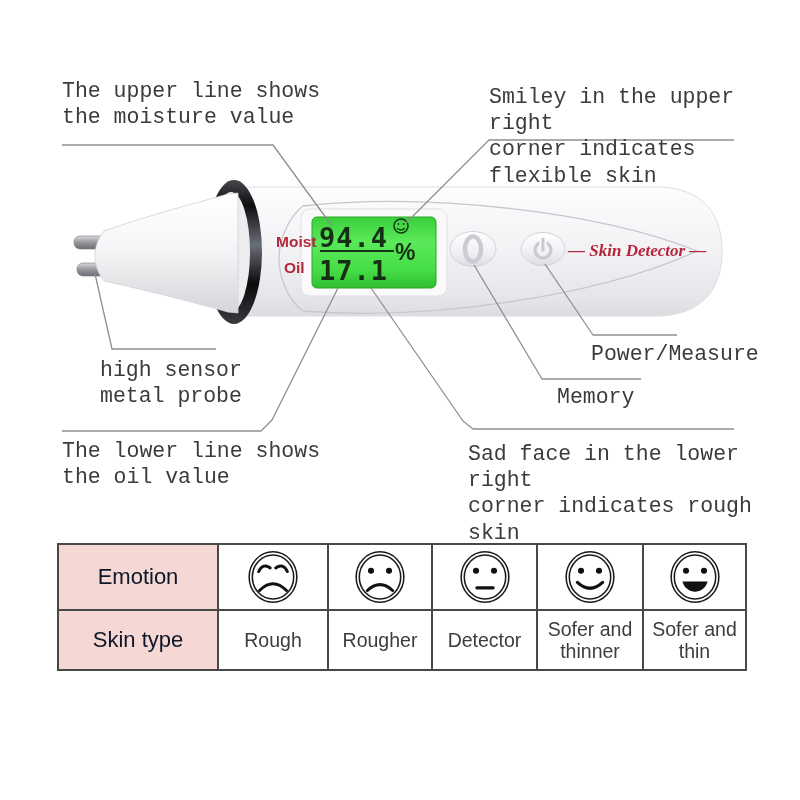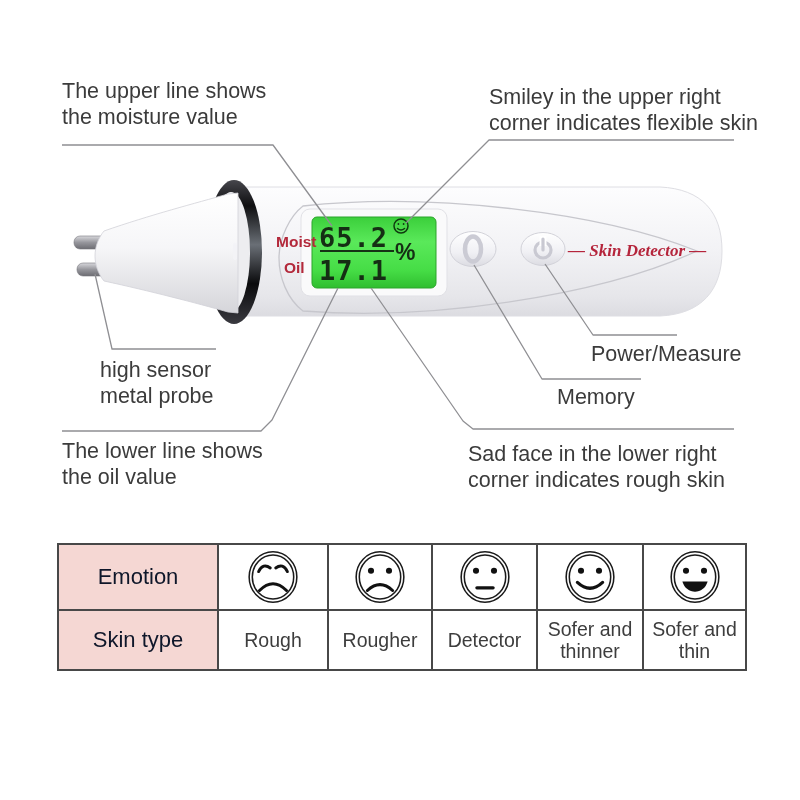--- a/index.html
+++ b/index.html
@@ -1,19 +1,19 @@
 <!DOCTYPE html>
 <html><head>
 <meta charset="utf-8">
 <style>
   html,body{margin:0;padding:0;background:#ffffff;}
   .stage{position:relative;width:800px;height:800px;background:#ffffff;overflow:hidden;
          font-family:"Liberation Sans", sans-serif;}
   .abs{position:absolute;}
-  .ann{color:#3b3b3b;font-size:21.5px;line-height:1.22;white-space:pre-line;}
+  .ann{color:#3b3b3b;font-size:21.5px;line-height:1.22;white-space:pre-line;font-family:Liberation Mono, monospace;}
   .note{color:#5a5a5a;font-size:20px;line-height:1.5;white-space:pre-line;}
   .lcd-label{color:#b3293b;font-weight:bold;font-size:15.5px;}
   .lcd-digits{font-family:"DejaVu Sans Mono", monospace;font-weight:bold;font-size:27px;
               color:#152e14;letter-spacing:1px;}
   .lcd-unit{font-weight:bold;font-size:23px;color:#152e14;}
   .brand{color:#b5253c;font-style:italic;font-weight:bold;font-size:17px;
          font-family:"Liberation Serif", serif;white-space:nowrap;}
   table.emo{position:absolute;left:57px;top:543px;border-collapse:collapse;table-layout:fixed;}
   table.emo td{border:2px solid #484848;text-align:center;vertical-align:middle;padding:0 4px;}
   td.hdr{background:#f5d7d3;font-size:22px;color:#0f172a;}
@@ -132,21 +132,21 @@
 
   <div class="abs ann" style="left:62px;top:438px">The lower line shows
 the oil value</div>
 
   <div class="abs ann" style="left:468px;top:441px">Sad face in the lower right
 corner indicates rough skin</div>
 
   <div class="abs lcd-label" style="left:276px;top:233px">Moist</div>
   <div class="abs lcd-label" style="left:284px;top:259px">Oil</div>
 
-  <div class="abs lcd-digits" style="left:319px;top:222px">65.2</div>
+  <div class="abs lcd-digits" style="left:319px;top:222px">94.4</div>
   <div class="abs lcd-digits" style="left:319px;top:255px">17.1</div>
   <div class="abs lcd-unit" style="left:395px;top:239px">%</div>
 
   <div class="abs brand" style="left:568px;top:241px">— Skin Detector —</div>
 
   <table class="emo">
     <colgroup>
       <col style="width:160px">
         <col style="width:110px">
         <col style="width:104px">

